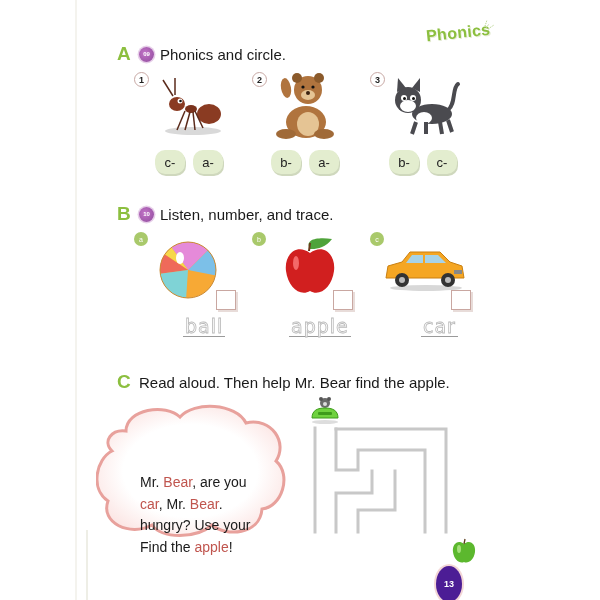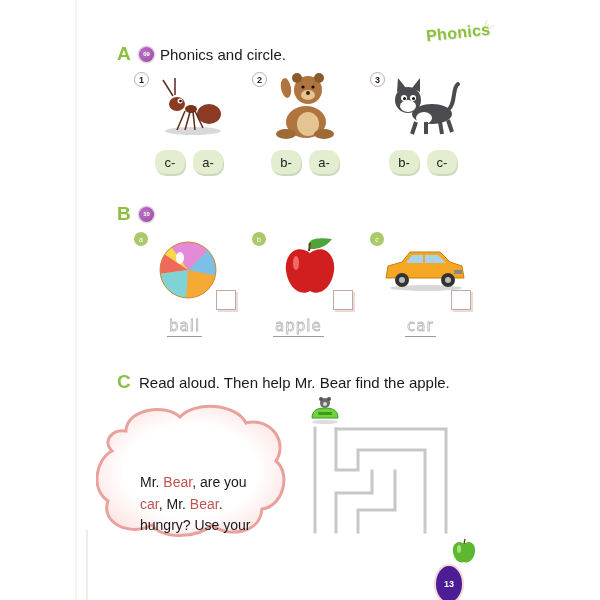--- a/index.html
+++ b/index.html
@@ -19,22 +19,22 @@
 
   .numcircle { position: absolute; width: 15px; height: 15px; border-radius: 50%; border: 1.5px solid #c8a9a5; background: #fff;
     font-size: 9px; font-weight: bold; display: flex; align-items: center; justify-content: center; color: #222; }
 
   .pill { position: absolute; width: 30px; height: 24px; border-radius: 10px; background: #e3edcf; box-shadow: 1px 2px 0 #cfd8bd;
     font-size: 13px; display: flex; align-items: center; justify-content: center; color: #222; }
 
   .lettercircle { position: absolute; width: 14px; height: 14px; border-radius: 50%; background: #a9c96b; color: #fff;
     font-size: 7px; display: flex; align-items: center; justify-content: center; }
   .answerbox { position: absolute; width: 20px; height: 20px; border: 1.5px solid #c9a7a1; background: #fff; box-shadow: 2px 2px 0 #e8dcd9; }
-  .trace { position: absolute; font-size: 15px; color: #fff; -webkit-text-stroke: 0.8px #b8b8b8; letter-spacing: 1px;
-    border-bottom: 1.5px solid #9a9a9a; padding: 0 2px 0 2px; line-height: 20px; font-family: "DejaVu Sans", sans-serif; }
+  .trace { position: absolute; font-size: 19px; color: #fff; -webkit-text-stroke: 0.8px #b8b8b8; letter-spacing: 1px;
+    border-bottom: 1.5px solid #9a9a9a; padding: 0 2px 0 2px; line-height: 20px; font-family: "DejaVu Sans", sans-serif; margin-left: 16px; }
 
   .cloud { position: absolute; left: 96px; top: 403px; width: 192px; height: 136px; }
   .cloud-text { position: absolute; left: 140px; top: 424px; font-size: 14px; line-height: 21.5px; color: #1a1a1a; margin-top: 48px; }
   .hl { color: #c0554e; }
 
   .maze { position: absolute; left: 310px; top: 425px; width: 140px; height: 110px; }
   .pagenum { position: absolute; left: 436px; top: 566px; width: 26px; height: 36px; border-radius: 50%;
     background: #4c1d95; color: #fff; font-size: 9px; font-weight: bold; display: flex; align-items: center; justify-content: center;
     box-shadow: 0 0 0 2px #f3d6d6; }
 </style>
@@ -110,20 +110,21 @@
   <line x1="34" y1="46" x2="34" y2="58" stroke="#4a4a4f" stroke-width="4"></line>
   <line x1="48" y1="46" x2="50" y2="58" stroke="#4a4a4f" stroke-width="4"></line>
   <line x1="56" y1="44" x2="60" y2="56" stroke="#4a4a4f" stroke-width="4"></line>
 </svg>
 <div class="pill" style="left:389px; top:150px;">b-</div>
 <div class="pill" style="left:427px; top:150px;">c-</div>
 
 <div class="sec-title" style="left:117px; top:203px;">
   <span class="sec-letter">B</span>
   <span class="audio">10</span>
+  <span>Listen, number, and trace.</span>
 </div>
 
 <div class="lettercircle" style="left:134px; top:232px;">a</div>
 <svg style="position:absolute; left:158px; top:240px;" width="60" height="60" viewBox="0 0 60 60">
   <defs>
       <clipPath id="bc">
         <circle cx="30" cy="30" r="28"></circle>
       </clipPath>
     </defs>
   <g clip-path="url(#bc)">
@@ -176,20 +177,21 @@
       <stop offset="60%" stop-color="#ffffff"></stop>
       <stop offset="100%" stop-color="#fbe1df"></stop>
     </radialGradient>
   </defs>
   <path d="M30 28 C30 6, 70 0, 84 14 C98 -2, 140 0, 150 20 C176 14, 192 40, 180 58 C196 72, 186 104, 166 106 C164 132, 130 134, 116 122 C100 136, 66 136, 56 122 C34 134, 4 120, 12 98 C-6 86, 0 56, 16 48 C6 38, 16 26, 30 28 Z" fill="url(#cg)" stroke="#e8a19c" stroke-width="3"></path>
 </svg>
 <div class="cloud-text">
   <div><span>Mr. </span><span class="hl">Bear</span><span>, are you</span></div>
   <div><span class="hl">car</span><span>, Mr. </span><span class="hl">Bear</span><span>.</span></div>
   <div><span>hungry? Use your</span></div>
+  <div><span>Find the </span><span class="hl">apple</span><span>!</span></div>
 </div>
 
 <svg style="position:absolute; left:310px; top:396px;" width="30" height="28" viewBox="0 0 30 28">
   <ellipse cx="15" cy="26" rx="13" ry="2" fill="#ddd"></ellipse>
   <circle cx="15" cy="7" r="5" fill="#6b6b6b"></circle>
   <circle cx="11" cy="3" r="2" fill="#555"></circle>
     <circle cx="19" cy="3" r="2" fill="#555"></circle>
   <circle cx="15" cy="8" r="2" fill="#ddd"></circle>
   <path d="M2 22 C2 14, 8 12, 15 12 C22 12, 28 14, 28 22 Z" fill="#6fd23f" stroke="#3e9c1c" stroke-width="1"></path>
   <rect x="8" y="16" width="14" height="3" rx="1" fill="#3e9c1c"></rect>

